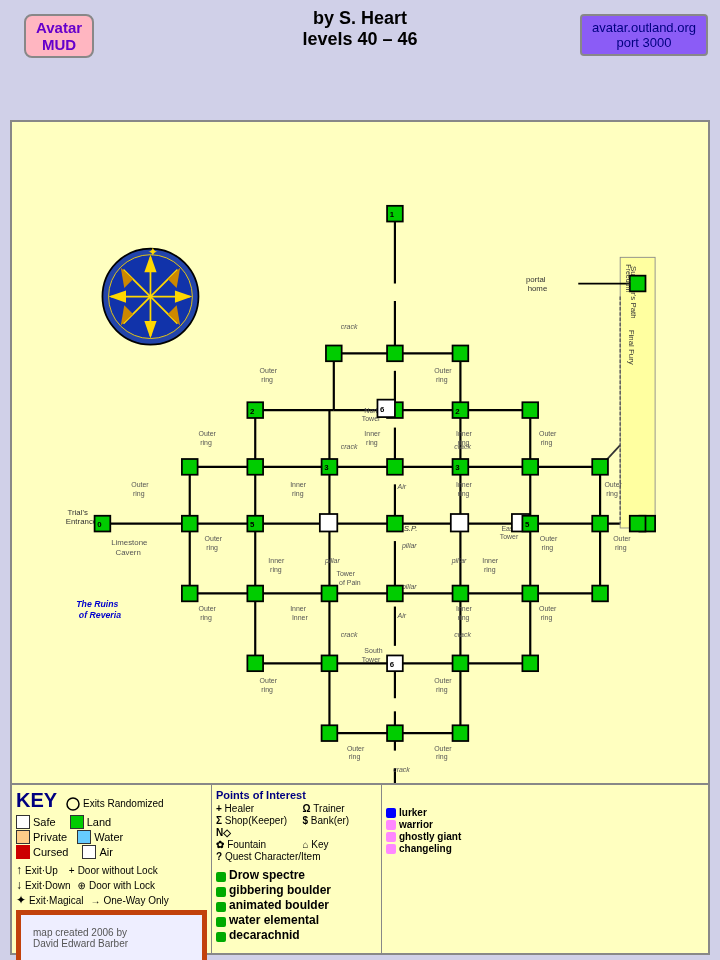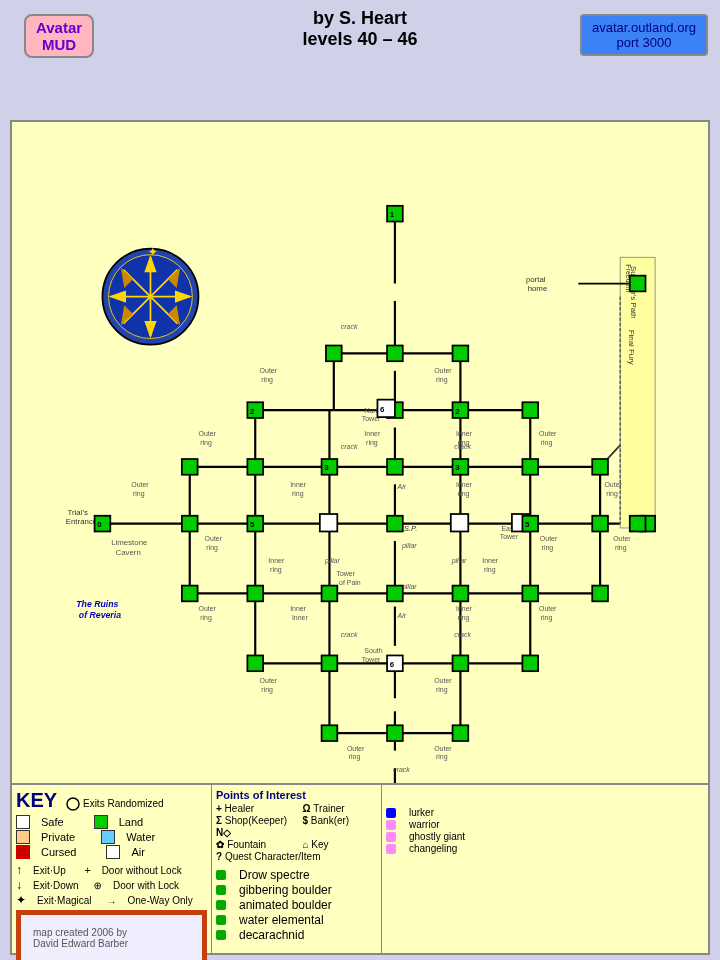--- a/index.html
+++ b/index.html
@@ -40,21 +40,21 @@
       padding: 3px 10px;
       text-align: center;
       font-weight: bold;
       font-size: 15px;
       color: #6600cc;
     }
     .server-badge {
       position: absolute;
       top: 14px;
       right: 12px;
-      background: #3b82f6;
+      background: #8b5cf6;
       border: 2px solid #888;
       border-radius: 4px;
       padding: 4px 10px;
       text-align: center;
       font-size: 13px;
       color: #000080;
     }
 
     
     .map-container {
@@ -95,21 +95,21 @@
     .legend-key .key-title {
       font-size: 20px;
       font-weight: bold;
       color: #000080;
       display: inline;
     }
     .legend-row {
       display: flex;
       align-items: center;
       margin: 1px 0;
-      gap: 11px;
+      gap: 3px;
     }
     .swatch {
       width: 14px;
       height: 14px;
       border: 1px solid #333;
       display: inline-block;
       flex-shrink: 0;
     }
     .swatch-safe { background: #ffffff; }
     .swatch-land { background: #00cc00; }
@@ -129,23 +129,24 @@
       padding: 4px;
       font-size: 10px;
     }
     .poi-header {
       font-weight: bold;
       font-size: 11px;
       color: #000080;
     }
     .poi-row {
       display: flex;
-      align-items: center;
-      gap: 13px;
+      align-items: flex-end;
+      gap: 3px;
       margin: 1px 0;
+      font-weight: bold;
     }
     .dot {
       width: 10px;
       height: 10px;
       border-radius: 2px;
       display: inline-block;
       flex-shrink: 0;
     }
     .dot-green { background: #00aa00; }
     .dot-blue { background: #0000ff; }

